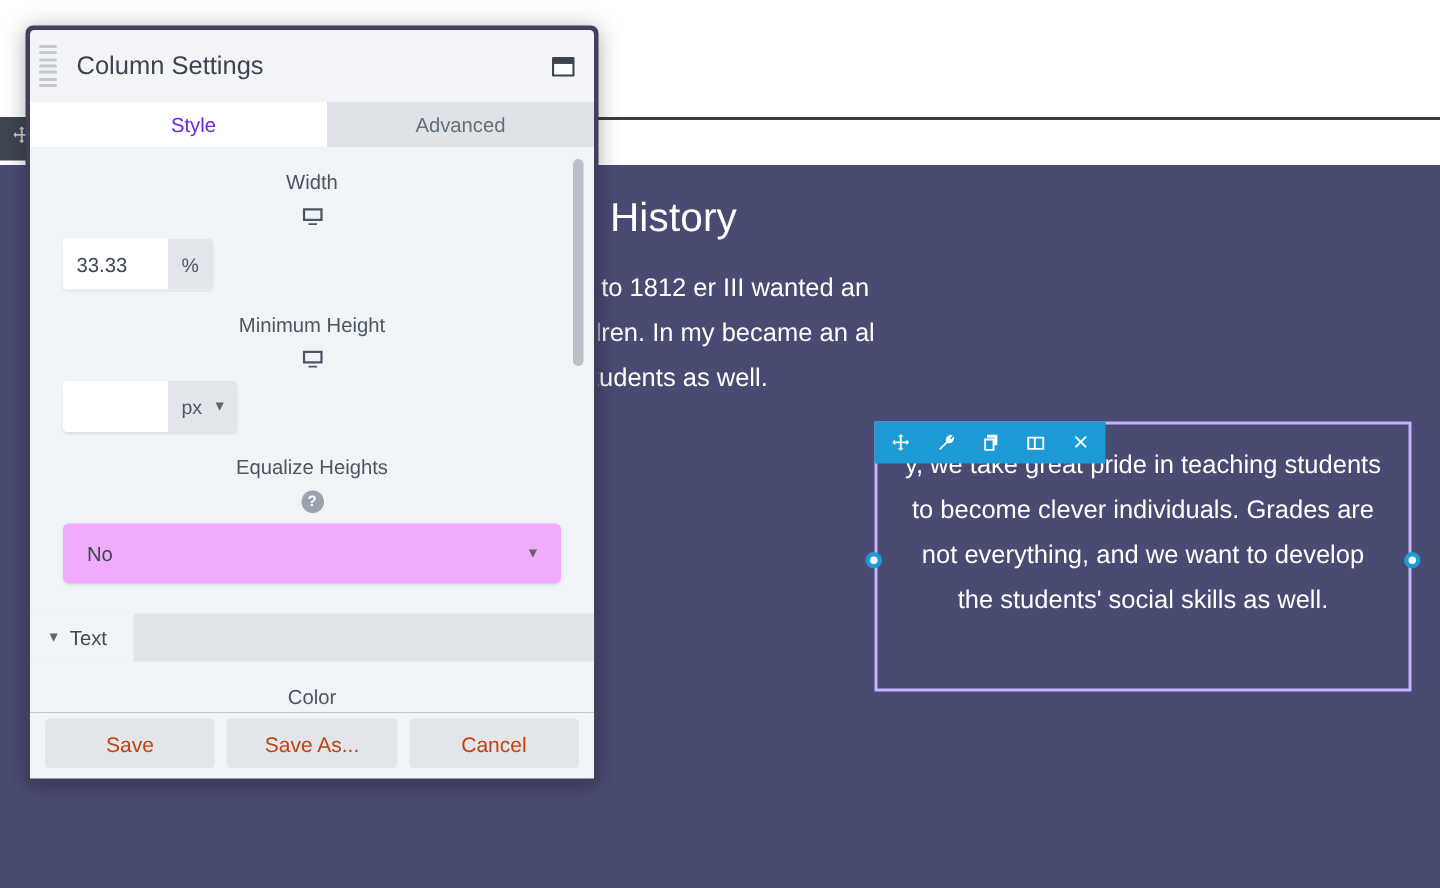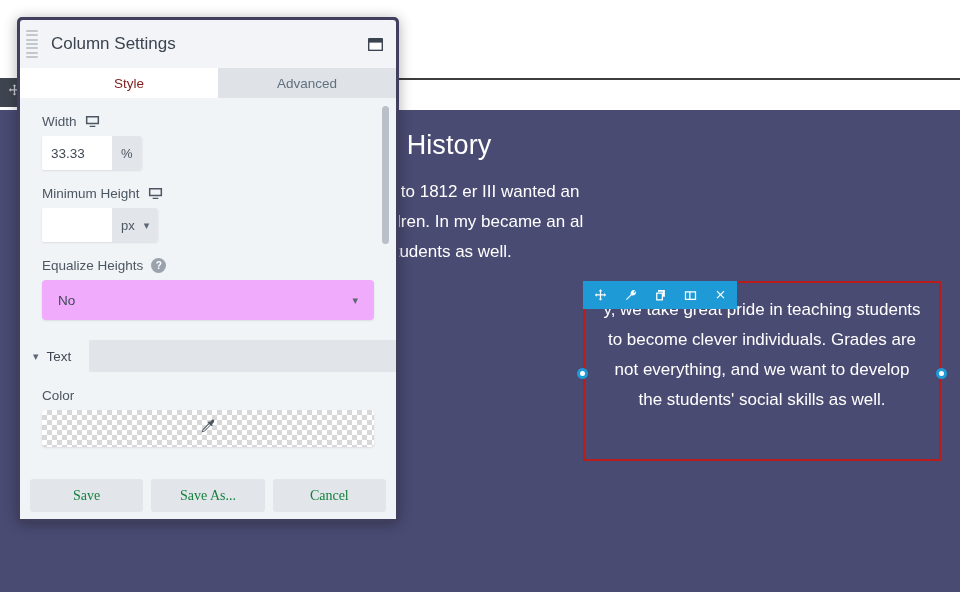--- a/index.html
+++ b/index.html
@@ -78,21 +78,21 @@
     text-align: center;
     margin-top: 14px;
     padding: 0 6px;
   }
 
   
   .selected-module {
     position: absolute;
     left: 583px; top: 281px;
     width: 358px; height: 180px;
-    border: 2px solid #b91c1c;
+    border: 2px solid #c4b5fd;
     z-index: 4;
   }
   .selected-module .col-body {
     margin-top: 0;
     padding: 12px 16px 0 16px;
   }
 
   .mod-toolbar {
     position: absolute;
     left: -2px; top: -2px;
@@ -185,40 +185,41 @@
     display: flex;
     align-items: center;
     justify-content: center;
     font-size: 13.5px;
     color: #62707e;
     cursor: pointer;
     background: #dfe3e7;
   }
   .dlg-tab.active {
     background: #ffffff;
-    color: #7f1d1d;
+    color: #6d28d9;
     padding-left: 20px;
   }
 
   .dlg-body {
     flex: 1;
     background: #f1f4f7;
     position: relative;
     overflow: hidden;
   }
 
   .field { padding: 0 22px; }
   .field-label {
     display: flex;
     align-items: center;
     gap: 8px;
     font-size: 13.5px;
     color: #4c5662;
     padding-top: 16px;
     padding-bottom: 7px;
+    flex-direction: column;
   }
   .field-label .ic-monitor svg { width: 15px; height: 15px; display:block; }
   .help-dot {
     width: 15px; height: 15px;
     border-radius: 50%;
     background: #9aa3ad;
     color: #ffffff;
     font-size: 10px;
     font-weight: bold;
     display: flex; align-items: center; justify-content: center;
@@ -315,23 +316,23 @@
     display: flex;
     gap: 8px;
     padding: 4px 10px 7px 10px;
     flex: none;
   }
   .foot-btn {
     flex: 1;
     background: #e2e6ea;
     border: none;
     border-radius: 3px;
-    font-family: Liberation Serif, serif;
+    font-family: Liberation Sans, sans-serif;
     font-size: 14px;
-    color: #15803d;
+    color: #c2410c;
     cursor: pointer;
   }
 
   
   .dlg-scroll-track {
     position: absolute;
     right: 3px; top: 0;
     width: 9px; height: 100%;
     background: transparent;
   }

